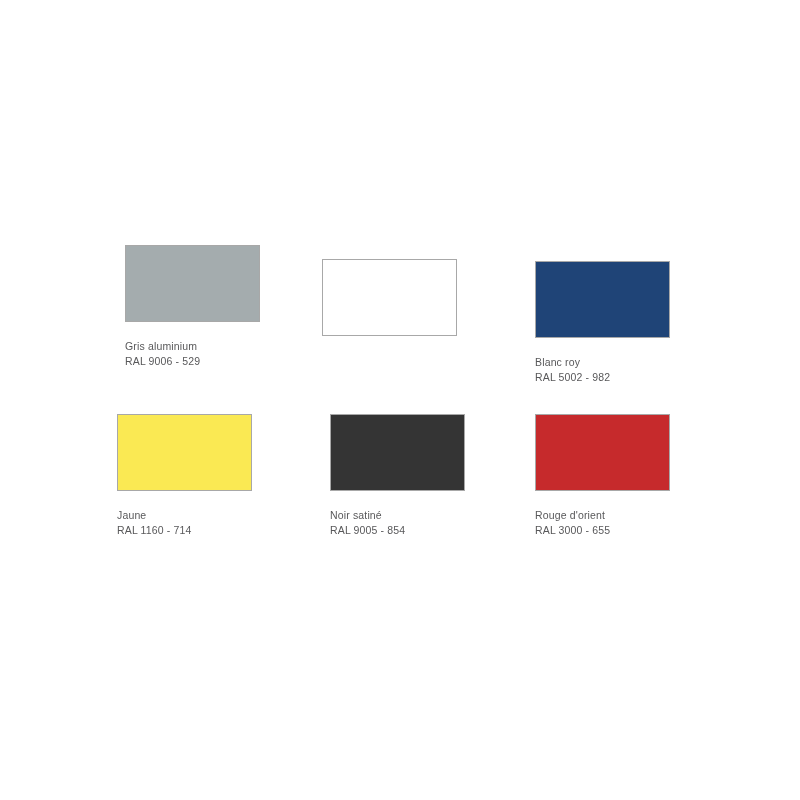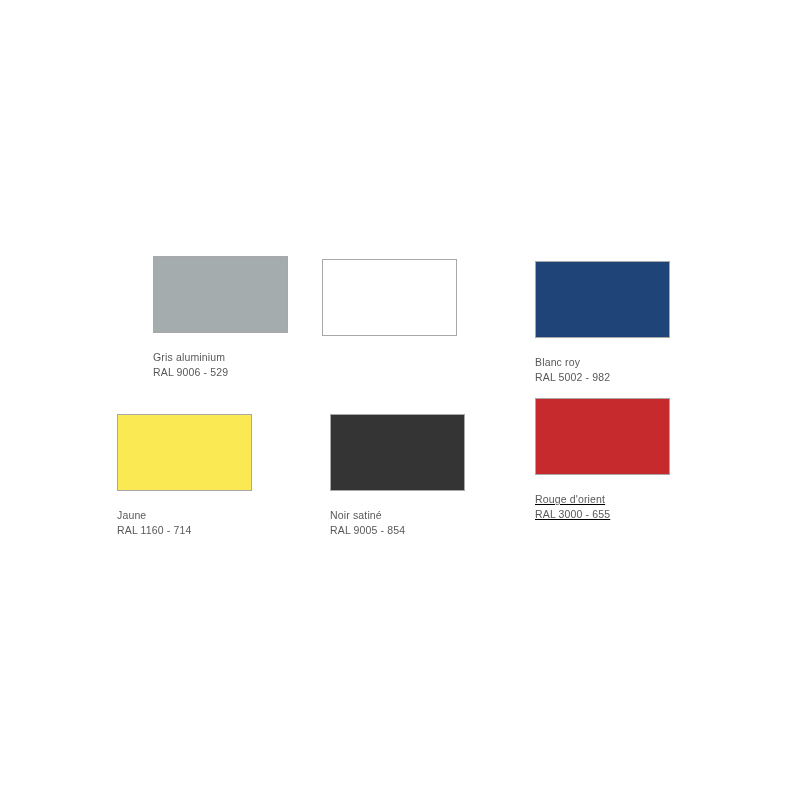--- a/index.html
+++ b/index.html
@@ -42,21 +42,21 @@
 
   .caption-name,
   .caption-code {
     display: block;
   }
 </style>
 </head>
 <body>
 
 <div id="swatch-board">
-    <div class="swatch-cell" style="left: 125px; top: 256px; margin-left: 28px;">
+    <div class="swatch-cell" style="left: 125px; top: 245px;">
       <div class="swatch-chip" style="background: rgb(164, 172, 174); border: 1px solid rgb(168, 168, 168);"></div>
       <div class="swatch-caption">
         <span class="caption-name">Gris aluminium</span>
         <span class="caption-code">RAL 9006 - 529</span>
       </div>
     </div>
     <div class="swatch-cell" style="left: 322px; top: 259px;">
       <div class="swatch-chip" style="background: rgb(255, 255, 255); border: 1px solid rgb(168, 168, 168);"></div>
     </div>
     <div class="swatch-cell" style="left: 535px; top: 261px;">
@@ -73,20 +73,20 @@
         <span class="caption-code">RAL 1160 - 714</span>
       </div>
     </div>
     <div class="swatch-cell" style="left: 330px; top: 414px;">
       <div class="swatch-chip" style="background: rgb(52, 52, 52); border: 1px solid rgb(168, 168, 168);"></div>
       <div class="swatch-caption">
         <span class="caption-name">Noir satiné</span>
         <span class="caption-code">RAL 9005 - 854</span>
       </div>
     </div>
-    <div class="swatch-cell" style="left: 535px; top: 398px; text-decoration: underline;">
+    <div class="swatch-cell" style="left: 535px; top: 414px;">
       <div class="swatch-chip" style="background: rgb(198, 42, 44); border: 1px solid rgb(168, 168, 168);"></div>
       <div class="swatch-caption">
         <span class="caption-name">Rouge d'orient</span>
         <span class="caption-code">RAL 3000 - 655</span>
       </div>
     </div>
   </div>
 
 </body></html>

